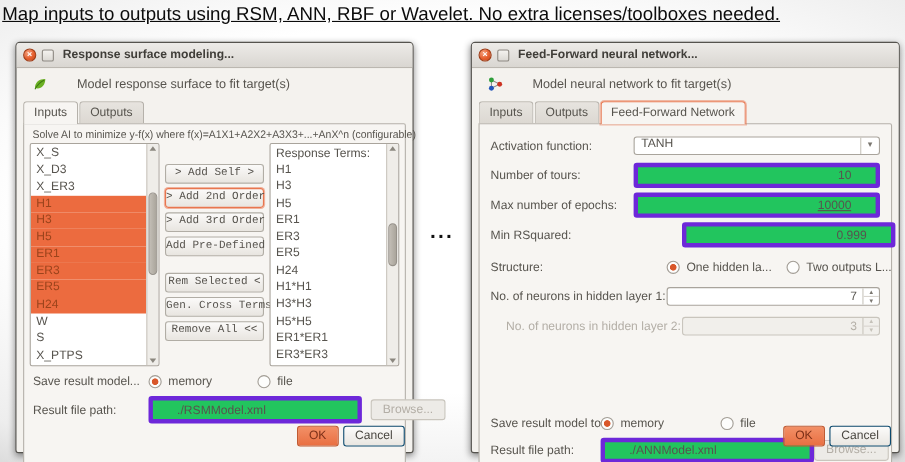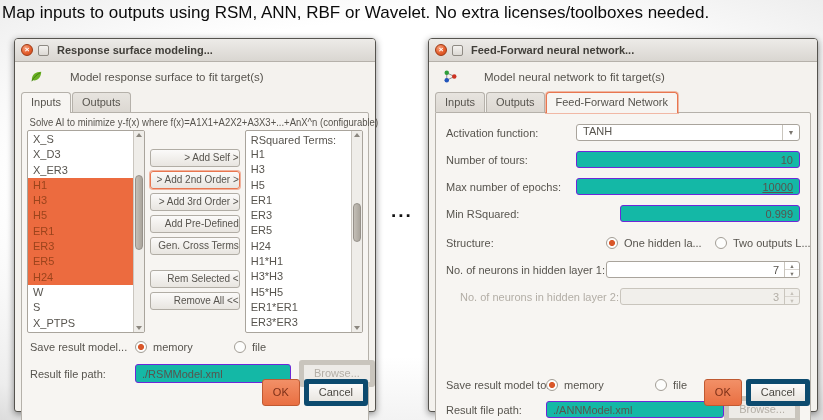--- a/index.html
+++ b/index.html
@@ -2,21 +2,21 @@
 <html><head>
 <meta charset="utf-8">
 <style>
   html,body { margin:0; padding:0; }
   body {
     width:823px; height:420px; position:relative; overflow:hidden;
     background: radial-gradient(ellipse 95% 80% at 50% 45%, #ffffff 50%, #ededed 78%, #c2c2c2 100%);
     font-family:"Liberation Sans","DejaVu Sans",sans-serif;
     -webkit-font-smoothing:antialiased;
   }
-  .headline { position:absolute; top:3px; left:2px; font-size:17px; color:#0b0b0b; white-space:nowrap; }
+  .headline { position:absolute; top:3px; left:2px; font-size:17px; color:#0b0b0b; white-space:nowrap;text-decoration:underline; }
   .ellipsis { position:absolute; left:391px; top:200px; font-size:19px; font-weight:bold; color:#111; letter-spacing:2px; }
 
   .window {
     position:absolute; top:38px; height:374px; background:#f4f2ee;
     border:1px solid #55534e; border-radius:4px 4px 3px 3px;
     box-shadow:0 2px 7px rgba(0,0,0,.45); box-sizing:border-box;
   }
   #rsm-window { left:14px;  width:362px; }
   #ann-window { left:428px; width:390px; }
 
@@ -64,41 +64,41 @@
   .scrollbar { width:10px; background:#efede9; border-left:1px solid #cac6bf; position:relative; }
   .sb-arrow { position:absolute; left:0; right:0; height:8px; display:flex; align-items:center; justify-content:center; }
   .sb-arrow.up { top:0; } .sb-arrow.down { bottom:0; }
   .sb-arrow span { width:0; height:0; border-left:3px solid transparent; border-right:3px solid transparent; }
   .sb-arrow.up span { border-bottom:4px solid #8b877f; }
   .sb-arrow.down span { border-top:4px solid #8b877f; }
   .sb-thumb { position:absolute; left:1px; right:1px; background:linear-gradient(90deg,#c3beb6,#aaa59c); border:1px solid #96918a; border-radius:4px; }
 
   .transfer-col { display:flex; flex-direction:column; width:90px; padding-top:19px; gap:4px; }
   .xfer-btn {
-    font-size:10px; color:#57544e; text-align:right; padding:2px 0 3px; white-space:nowrap;
-    background:linear-gradient(#fbfaf9,#e8e5e0); border:1px solid #b1ada5; border-radius:3px; cursor:default;
+    font-size:10px; color:#57544e; text-align:center; padding:2px 0 3px; white-space:nowrap;
+    background:linear-gradient(#fbfaf9,#e8e5e0); border:1px solid #b1ada5; border-radius:3px; cursor:default;font-family:Liberation Mono, monospace;
   }
   .xfer-btn.focused { border-color:#e8764f; box-shadow:0 0 0 1px rgba(233,110,70,.5); }
   .xfer-btn.gap { margin-top:11px; }
 
   .form-row { display:flex; align-items:center; font-size:11px; color:#57544e; padding:2px 8px; }
   .form-row .flabel { width:105px; flex:none; white-space:nowrap; }
   .radio-item { display:flex; align-items:center; margin-right:4px; }
   .radio { width:12px; height:12px; border-radius:50%; border:1px solid #a29d95; background:#fdfdfc; box-sizing:border-box; flex:none; }
   .radio.checked { background:radial-gradient(circle,#d9572a 0 38%,#fdfdfc 47%); }
   .radio-label { font-size:11px; color:#57544e; margin-left:6px; white-space:nowrap; }
   .rsm-opt1 { width:95px; } 
 
   .text-input {
-    background:#14b8a6; border:1px solid #6d28d9; border-radius:3px; font-size:11px; color:#57544e;
-    padding:1px 6px; height:15px; box-sizing:content-box; font-family:inherit; outline:none;
+    background:#22c55e; border:4px solid #6d28d9; border-radius:3px; font-size:11px; color:#57544e;
+    padding:1px 22px; height:15px; box-sizing:content-box; font-family:inherit; outline:none;
   }
   .btn {
     font-size:11px; padding:2px 10px 3px; border-radius:3px; cursor:default; white-space:nowrap;
-    background:linear-gradient(#fcfbfa,#e9e6e1); border:5px solid #0c4a6e; color:#4a4741; font-family:inherit;
+    background:linear-gradient(#fcfbfa,#e9e6e1); border:1px solid #0c4a6e; color:#4a4741; font-family:inherit;
   }
   .btn.disabled { background:#edebe7; color:#b3aea6; border-color:#c9c5bd; }
   .btn.ok { background:linear-gradient(#f29067,#e96f42); border:1px solid #c05a32; color:#7d3018; }
   .footer { position:absolute; bottom:5px; right:7px; display:flex; gap:4px; }
 
   
   .ann-rows { padding-top:8px; display:flex; flex-direction:column; flex:1; }
   .ann-row { display:flex; align-items:center; font-size:11px; color:#57544e; padding:3px 10px; height:17px; }
   .ann-row .flabel { flex:none; white-space:nowrap; }
   .lw130 .flabel { width:130px; } .lw160 .flabel { width:160px; } .lw100 .flabel { width:100px; }
@@ -167,27 +167,27 @@
           <div class="sb-arrow down">
               <span></span>
             </div>
         </div>
       </div>
       <div class="transfer-col">
           <div class="xfer-btn">&gt; Add Self &gt;</div>
           <div class="xfer-btn focused">&gt; Add 2nd Order &gt;</div>
           <div class="xfer-btn">&gt; Add 3rd Order &gt;</div>
           <div class="xfer-btn">Add Pre-Defined</div>
+          <div class="xfer-btn gap">Rem Selected &lt;</div>
           <div class="xfer-btn">Gen. Cross Terms</div>
-          <div class="xfer-btn gap">Rem Selected &lt;</div>
           <div class="xfer-btn">Remove All &lt;&lt;</div>
         </div>
       <div class="listbox">
         <div class="list-items">
-          <div class="terms-label">RSquared Terms:</div>
+          <div class="terms-label">Response Terms:</div>
         <div class="list-item">H1</div>
             <div class="list-item">H3</div>
             <div class="list-item">H5</div>
             <div class="list-item">ER1</div>
             <div class="list-item">ER3</div>
             <div class="list-item">ER5</div>
             <div class="list-item">H24</div>
             <div class="list-item">H1*H1</div>
             <div class="list-item">H3*H3</div>
             <div class="list-item">H5*H5</div>

